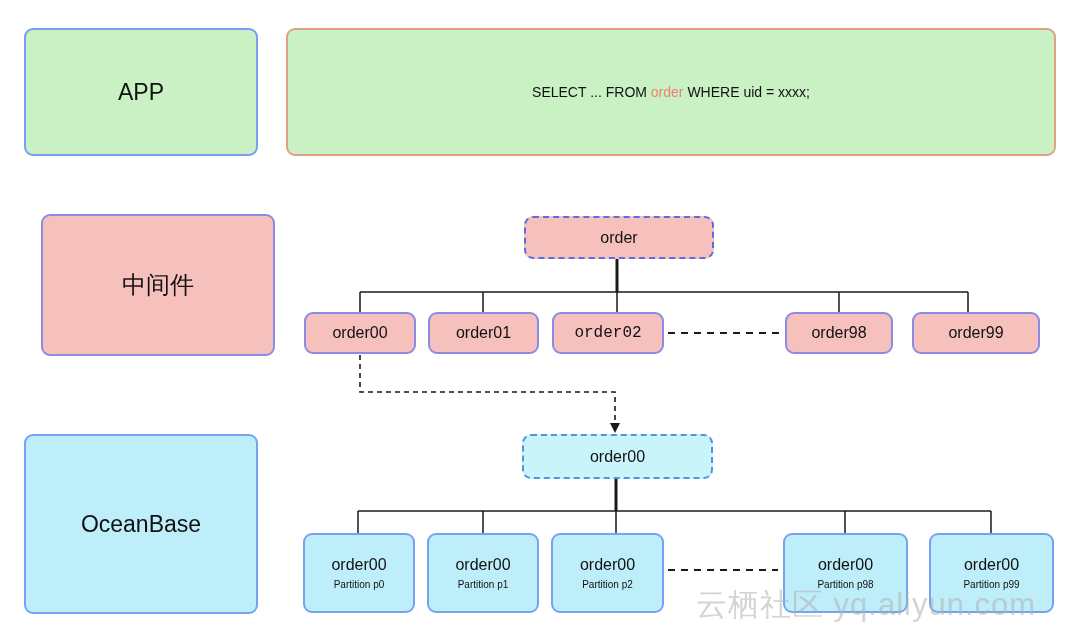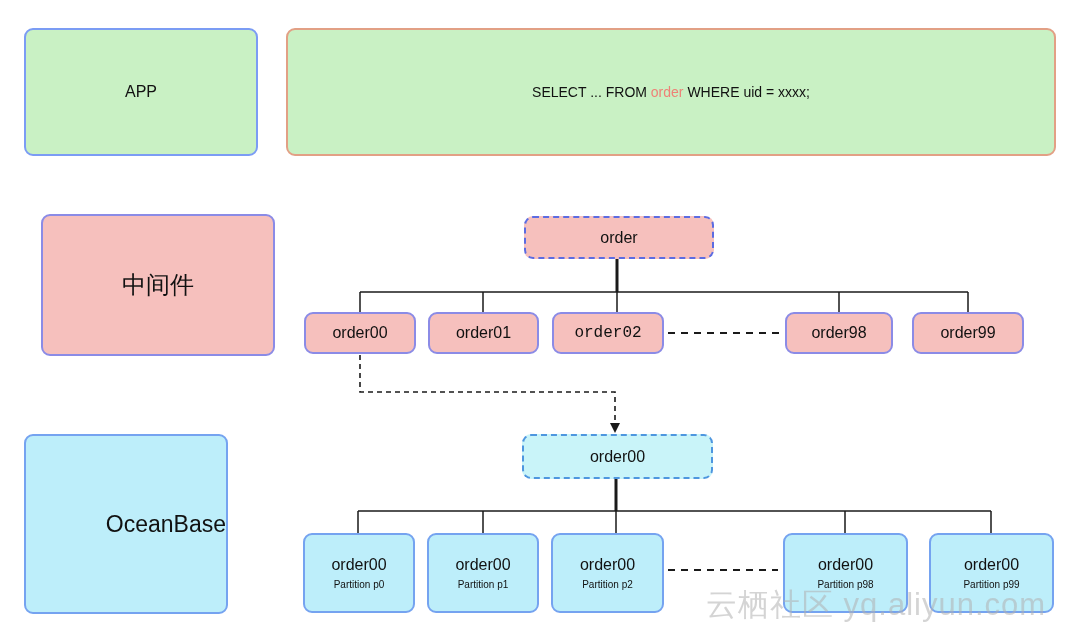--- a/index.html
+++ b/index.html
@@ -12,50 +12,50 @@
     position:absolute; box-sizing:border-box; border-radius:9px; z-index:2;
     display:flex; align-items:center; justify-content:center; text-align:center;
   }
   .box.col { flex-direction:column; gap:5px; }
   .green-blue   { background:#c9f1c4; border:2px solid #7b9cf4; }
   .green-salmon { background:#c9f1c4; border:2px solid #e2a085; }
   .pink-solid   { background:#f6c0bd; border:2px solid #8b8be6; }
   .pink-dashed  { background:#f6c0bd; border:2px dashed #5c6ce2; }
   .cyan-solid   { background:#bdeefa; border:2px solid #75a3f0; }
   .cyan-dashed  { background:#c9f4f9; border:2px dashed #4e96df; }
-  .t-app   { font-size:16px; }
+  .t-app   { font-size:23px; }
   .t-layer { font-size:24px;margin-left:17px; }
   .t-ob    { font-size:23px; }
   .t-query { font-size:14px; }
   .t-query span { white-space:pre; }
   .t-node  { font-size:16px; }
   .t-sub   { font-size:10px; }
   .hl { color:#ee8277; }
   
   .app-box   { left:24px;  top:28px;  width:234px; height:128px; }
   .mw-box    { left:24px;  top:214px; width:234px; height:142px; }
-  .ob-box    { left:24px;  top:434px; width:204px; height:180px;justify-content:flex-end; }
+  .ob-box    { left:24px;  top:434px; width:234px; height:180px; }
   .query-box { left:286px; top:28px;  width:770px; height:128px; }
   
   .order-box  { left:524px; top:216px; width:190px; height:43px; }
   .sh0 { left:304px; top:312px; width:112px; height:42px; }
   .sh1 { left:428px; top:312px; width:111px; height:42px; }
   .sh2 { left:552px; top:312px; width:112px; height:42px;font-family:Liberation Mono, monospace; }
   .sh3 { left:785px; top:312px; width:108px; height:42px; }
-  .sh4 { left:912px; top:312px; width:112px; height:42px; }
+  .sh4 { left:912px; top:312px; width:128px; height:42px; }
   
   .phys-box { left:522px; top:434px; width:191px; height:45px; }
   .pt0 { left:303px; top:533px; width:112px; height:80px; }
   .pt1 { left:427px; top:533px; width:112px; height:80px; }
   .pt2 { left:551px; top:533px; width:113px; height:80px; }
   .pt3 { left:783px; top:533px; width:125px; height:80px; }
   .pt4 { left:929px; top:533px; width:125px; height:80px; }
   .watermark {
     position:absolute; left:696px; top:584px; z-index:6; white-space:nowrap;
-    font-size:31px; letter-spacing:1px; color:rgba(176,176,176,0.55);margin-left:10px;
+    font-size:31px; letter-spacing:1px; color:rgba(176,176,176,0.55);
   }
 </style>
 </head>
 <body>
 
 <div class="canvas">
 
   <svg class="wires" width="1080" height="629" viewBox="0 0 1080 629">
 
     <path d="M617,259 V292" stroke="#1a1a1a" stroke-width="3" fill="none"></path>

